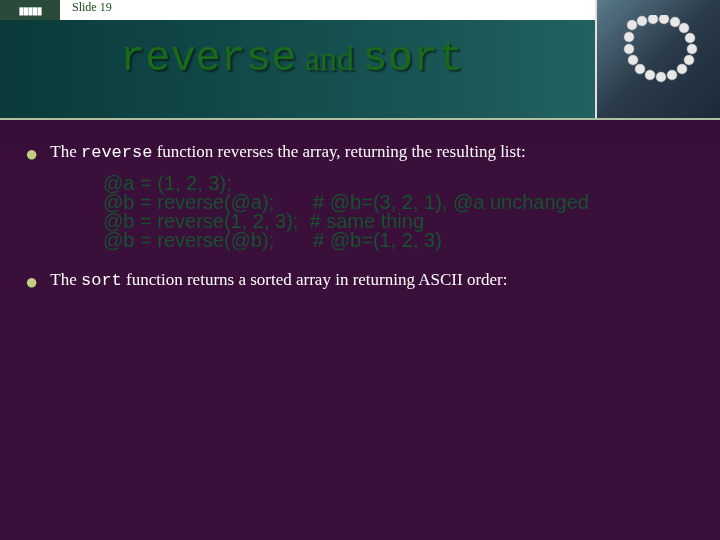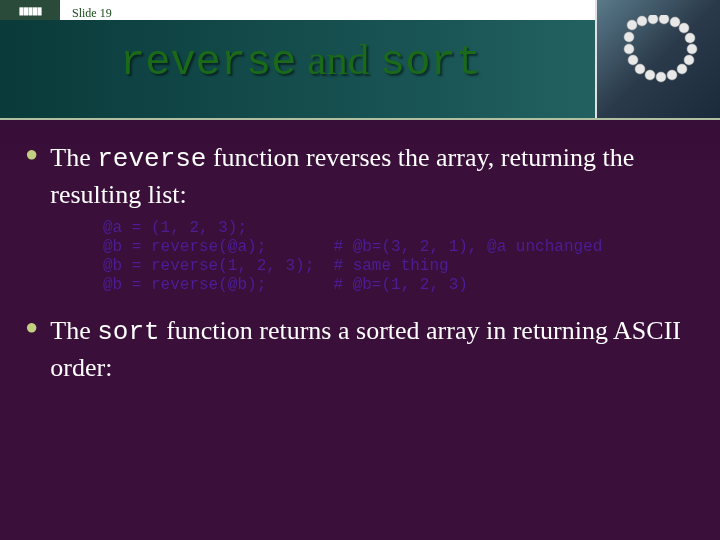--- a/index.html
+++ b/index.html
@@ -33,21 +33,21 @@
   }
   .logo-bars {
     color: #fff;
     font-size: 10px;
     letter-spacing: -1px;
     font-weight: bold;
   }
   .slide-num {
     position: absolute;
     left: 72px;
-    top: 6px;
+    top: 0;
     font-size: 12px;
     color: #1a4a1a;
   }
   .teal-band {
     position: absolute;
     top: 20px;
     left: 0;
     right: 0;
     height: 100px;
     background: linear-gradient(90deg, #0a3a3a 0%, #1a5555 60%, #2a6a6a 100%);
@@ -57,21 +57,21 @@
     top: 35px;
     left: 120px;
   }
   .title-area .code-font {
     font-family: "Courier New", monospace;
     font-size: 42px;
     color: #1a6a1a;
     text-shadow: 2px 2px 2px rgba(0,0,0,0.5);
   }
   .title-area .plain {
-    font-size: 43px;
+    font-size: 34px;
     color: #1a6a1a;
     text-shadow: 2px 2px 2px rgba(0,0,0,0.5);
   }
   .img-box {
     position: absolute;
     right: 0;
     top: 0;
     width: 125px;
     height: 120px;
     background: linear-gradient(135deg, #5a7a8a 0%, #2a3a4a 50%, #1a2a3a 100%);
@@ -108,31 +108,31 @@
     margin-bottom: 4px;
   }
   .bullet {
     color: #c0d080;
     font-size: 22px;
     margin-right: 12px;
     line-height: 28px;
   }
   .bullet-text {
     color: #ffffff;
-    font-size: 26px;
-    line-height: 36px;
+    font-size: 17px;
+    line-height: 24px;
     flex: 1;
   }
   .bullet-text .code-inline {
     font-family: "Courier New", monospace;
   }
   .code-block {
-    font-family: Liberation Mono, monospace;
-    color: #4c1d95;
-    font-size: 16px;
+    font-family: Liberation Sans, sans-serif;
+    color: #14532d;
+    font-size: 20px;
     line-height: 19px;
     margin: 6px 0 18px 78px;
     white-space: pre;
   }
 </style>
 </head>
 <body>
 
 <div class="header-bar">
   <div class="top-strip">

